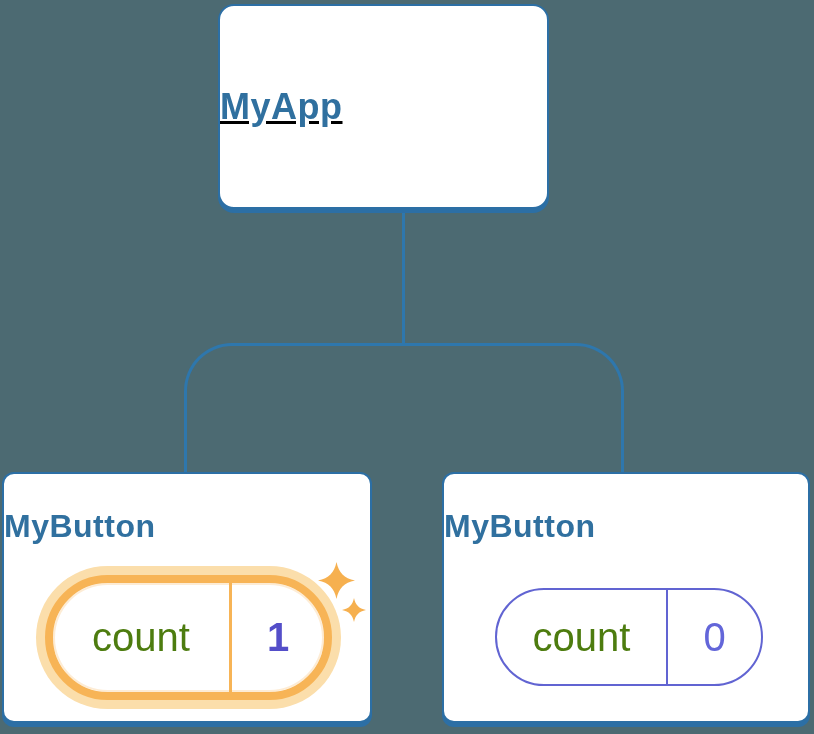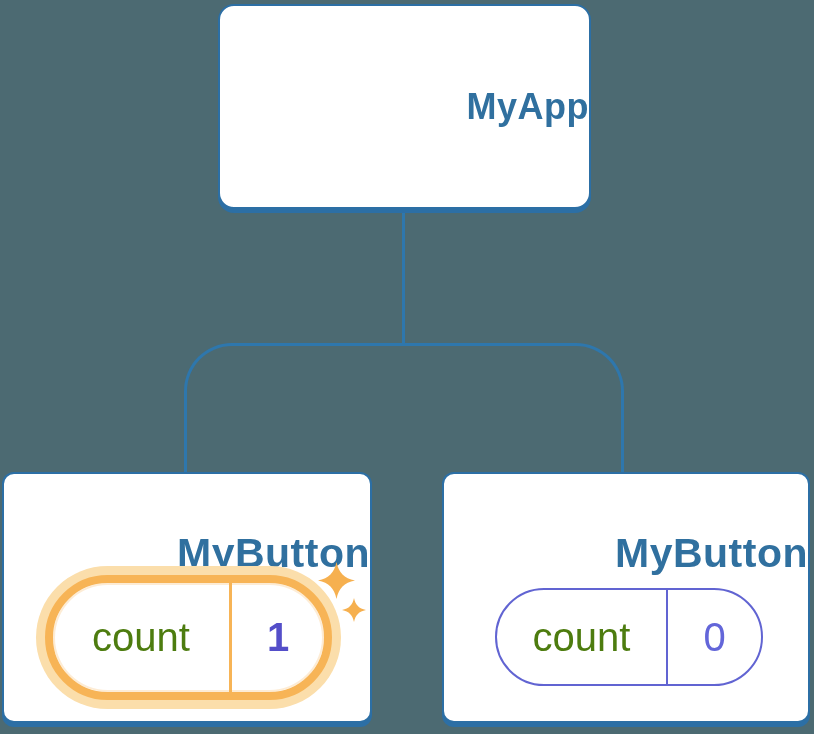--- a/index.html
+++ b/index.html
@@ -18,43 +18,43 @@
   
   .card {
     position: absolute;
     box-sizing: border-box;
     background: #FFFFFF;
     border: 2px solid #2C6FA5;
     box-shadow: 0 4px 0 0 #2C6FA5;
   }
   .card-app {
     left: 218px; top: 4px;
-    width: 373px; height: 205px;
+    width: 331px; height: 205px;
     border-radius: 16px;
-    display: flex; align-items: center; justify-content: flex-end;
+    display: flex; align-items: center; justify-content: flex-start; text-decoration: underline;
   }
   .card-btn {
     top: 472px;
     width: 370px; height: 251px;
     border-radius: 12px;
   }
   .card-btn-left  { left: 2px; }
   .card-btn-right { left: 442px; width: 368px; }
 
   .node-title {
     color: #30709F;
     font-weight: 700;
     letter-spacing: 0.5px;
   }
   .card-app .node-title { font-size: 36px; }
   .card-btn .node-title {
     position: absolute;
-    left: 0; right: 0; top: 56px;
-    text-align: right;
-    font-size: 41px;
+    left: 0; right: 0; top: 34px;
+    text-align: left;
+    font-size: 32px;
   }
 
   
   .connector-stub {
     position: absolute;
     left: 402px; top: 213px;
     width: 3px; height: 133px;
     background: #2E77AD;
   }
   .connector-branch {

